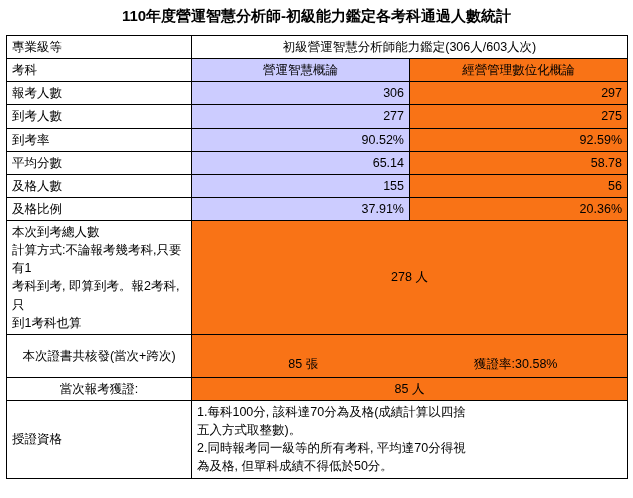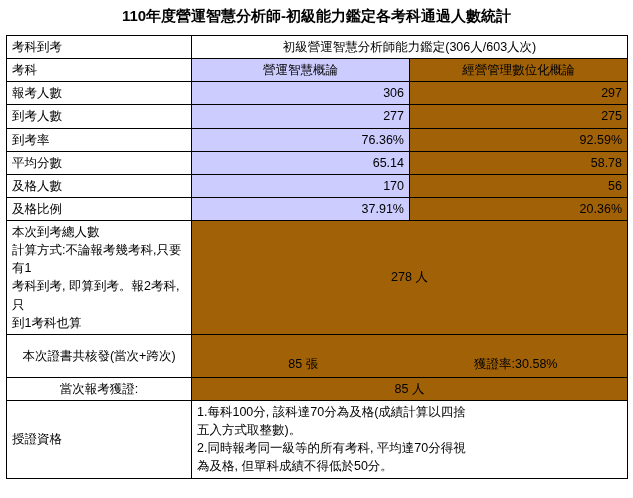--- a/index.html
+++ b/index.html
@@ -47,21 +47,21 @@
   .hdr-span {
     text-align: center;
     font-weight: normal;
     background: #ffffff;
     margin-top: 32px;
   }
   .blue {
     background: #ccccff;
   }
   .pink {
-    background: #a16207;
+    background: #f97316;
   }
   .lbl-left {
     text-align: left;
   }
   .lbl-center {
     text-align: center;
   }
   .num {
     text-align: right;
   }
@@ -106,52 +106,52 @@
   <div class="title">110年度營運智慧分析師-初級能力鑑定各考科通過人數統計</div>
 
   <table class="stat">
     <colgroup>
       <col class="c-label">
         <col class="c-a">
         <col class="c-b">
     </colgroup>
     <tbody>
       <tr>
-        <td class="lbl-left">考科到考</td>
+        <td class="lbl-left">專業級等</td>
         <td class="hdr-span" colspan="2">初級營運智慧分析師能力鑑定(306人/603人次)</td>
       </tr>
       <tr>
         <td class="lbl-left">考科</td>
         <td class="blue ctr">營運智慧概論</td>
         <td class="pink ctr">經營管理數位化概論</td>
       </tr>
 
       <tr>
         <td class="lbl-left">報考人數</td>
         <td class="blue num">306</td>
         <td class="pink num">297</td>
       </tr>
       <tr>
         <td class="lbl-left">到考人數</td>
         <td class="blue num">277</td>
         <td class="pink num">275</td>
       </tr>
       <tr>
         <td class="lbl-left">到考率</td>
-        <td class="blue num">76.36%</td>
+        <td class="blue num">90.52%</td>
         <td class="pink num">92.59%</td>
       </tr>
       <tr>
         <td class="lbl-left">平均分數</td>
         <td class="blue num">65.14</td>
         <td class="pink num">58.78</td>
       </tr>
       <tr>
         <td class="lbl-left">及格人數</td>
-        <td class="blue num">170</td>
+        <td class="blue num">155</td>
         <td class="pink num">56</td>
       </tr>
       <tr>
         <td class="lbl-left">及格比例</td>
         <td class="blue num">37.91%</td>
         <td class="pink num">20.36%</td>
       </tr>
 
       <tr>
         <td class="note-cell">

